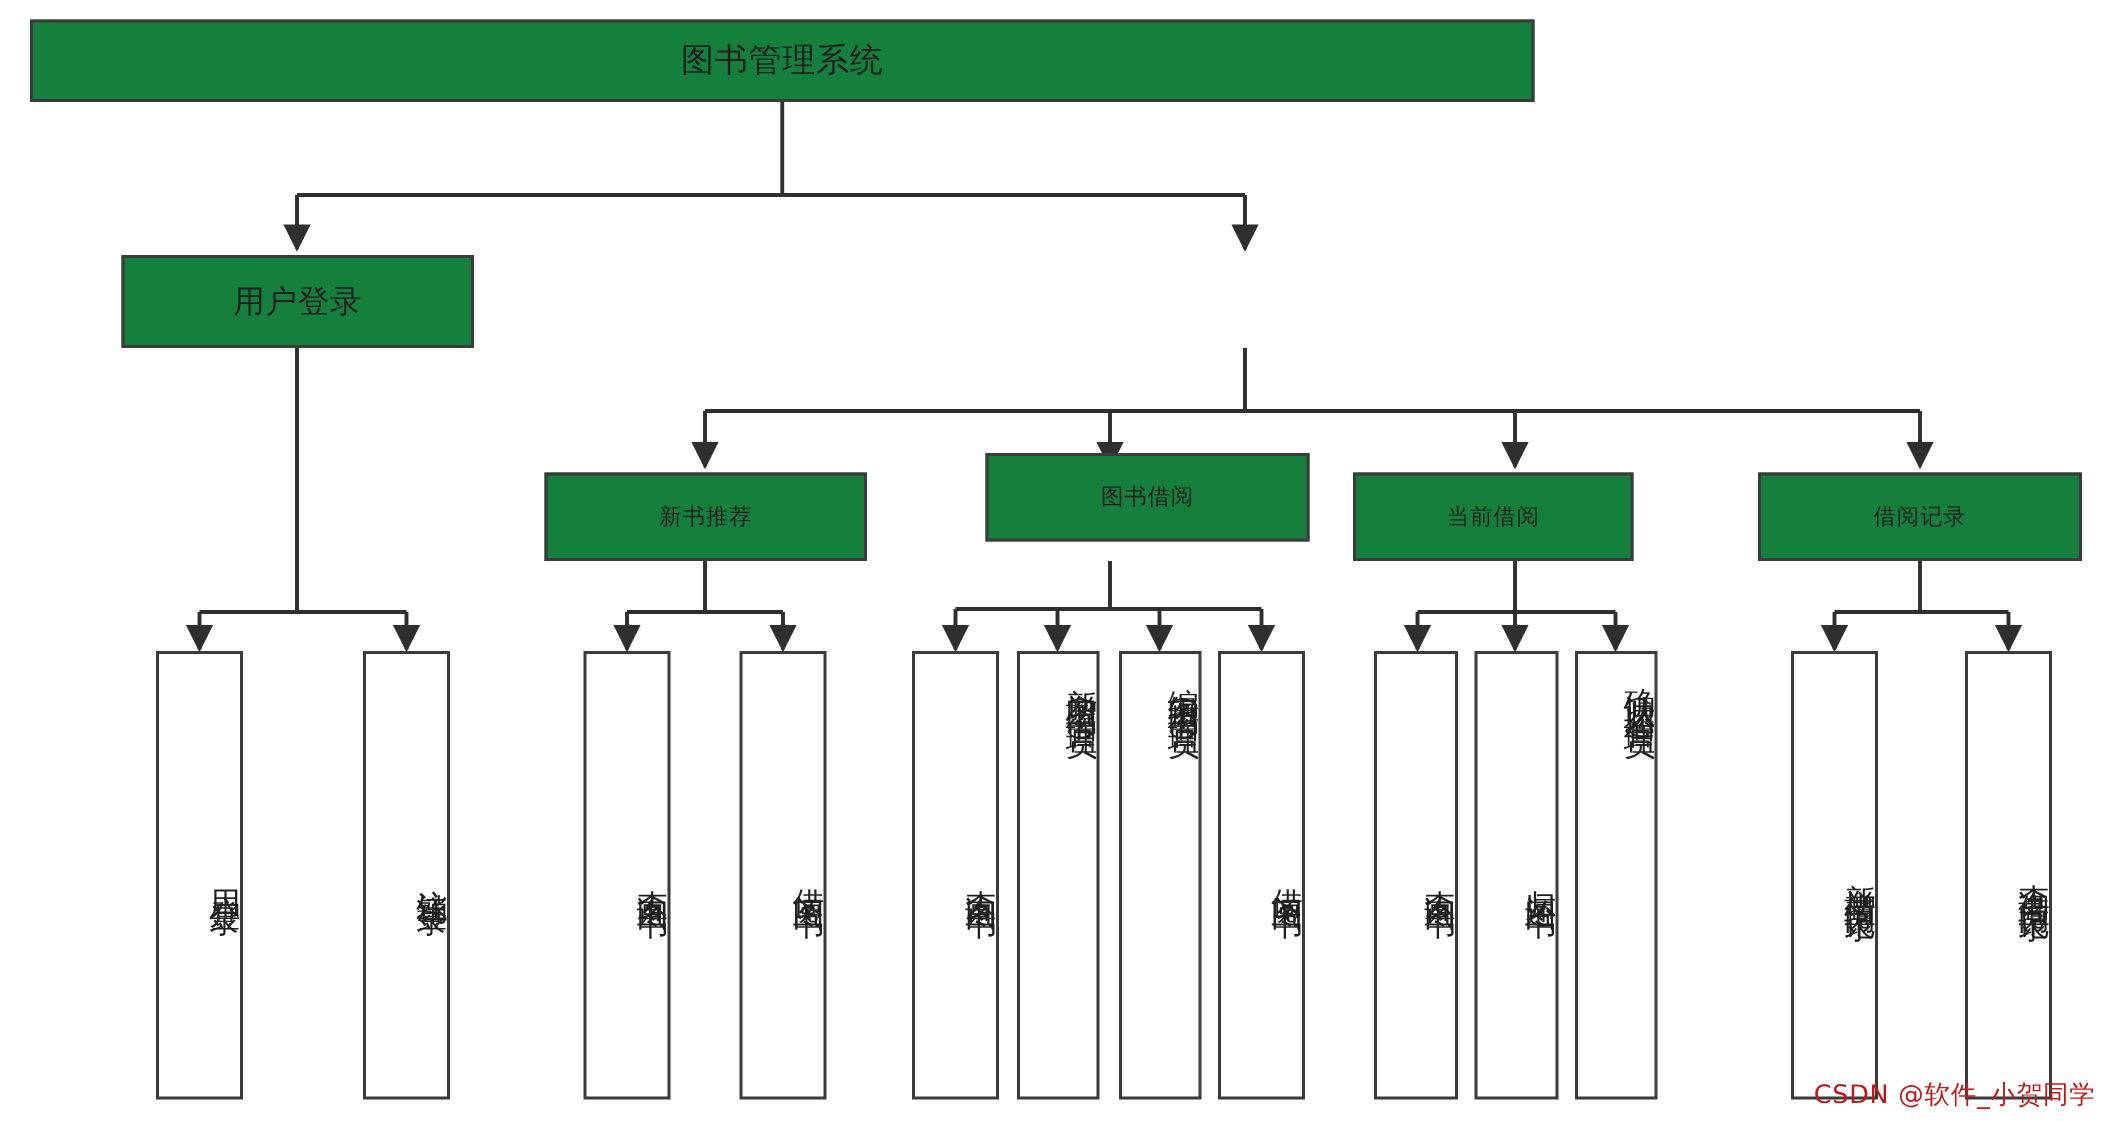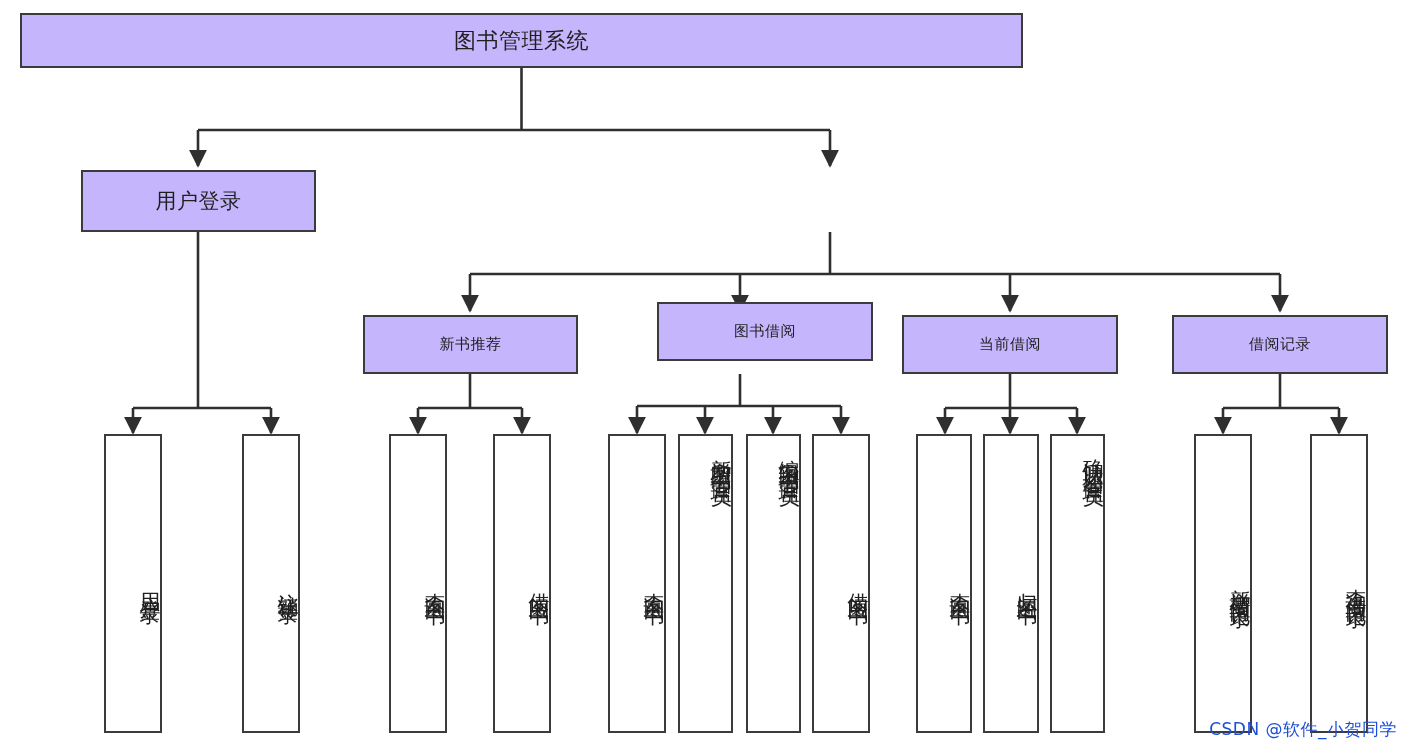--- a/index.html
+++ b/index.html
@@ -10,21 +10,21 @@
   #canvas{
     position:relative;
     width:1405px;
     height:747px;
     background:#ffffff;
     overflow:hidden;
   }
   .node{
     position:absolute;
     box-sizing:border-box;
-    background:#c4b5fd;
+    background:#15803d;
     border:2.5px solid #3b3b3b;
     display:flex;
     align-items:center;
     justify-content:center;
     text-align:center;
     line-height:1.18;
     color:#1f1f1f;
     letter-spacing:0.5px;
   }
   .node.root{font-size:22px;}
@@ -64,21 +64,21 @@
     left:0;top:0;
     width:1405px;
     height:747px;
     pointer-events:none;
   }
   .watermark{
     position:absolute;
     right:8px;
     bottom:6px;
     font-size:17px;
-    color:#1d4ed8;
+    color:#b91c1c;
     letter-spacing:0.5px;
     white-space:nowrap;
   }
 </style>
 </head>
 <body>
 
 <div id="canvas">
 
   <svg class="links" viewBox="0 0 1405 747">
@@ -138,21 +138,21 @@
   <div class="node l2" style="left:81px;top:170px;width:235px;height:62px;">
     <span>用户登录</span>
   </div>
 
   <div class="node l3" style="left:363px;top:315px;width:215px;height:59px;">
     <span>新书推荐</span>
   </div>
   <div class="node l3" style="left:632px;top:302px;width:216px;height:59px;margin-left:25px;">
     <span>图书借阅</span>
   </div>
-  <div class="node l3" style="left:902px;top:315px;width:216px;height:59px;">
+  <div class="node l3" style="left:902px;top:315px;width:187px;height:59px;">
     <span>当前借阅</span>
   </div>
   <div class="node l3" style="left:1172px;top:315px;width:216px;height:59px;text-align:center;">
     <span>借阅记录</span>
   </div>
 
   <div class="leaf centered" style="left:104px;top:434px;width:58px;height:299px;">
     <span class="vtext">用户登录</span>
   </div>
   <div class="leaf centered" style="left:242px;top:434px;width:58px;height:299px;">

